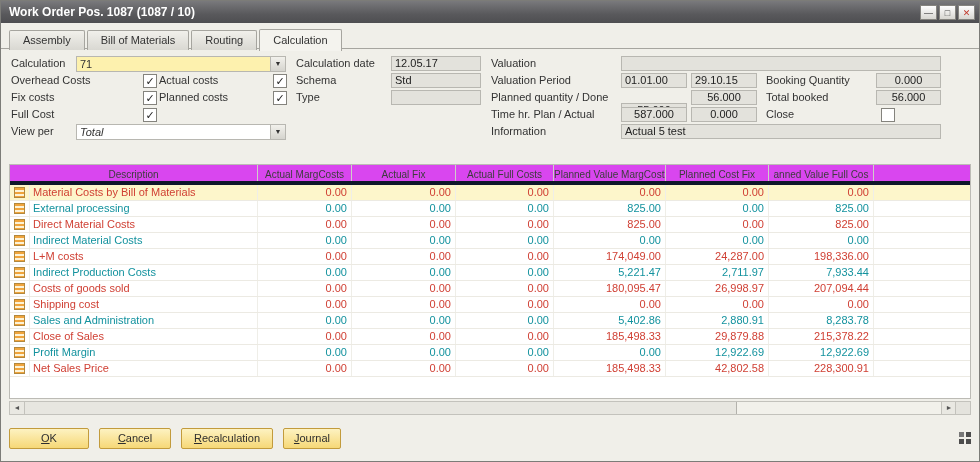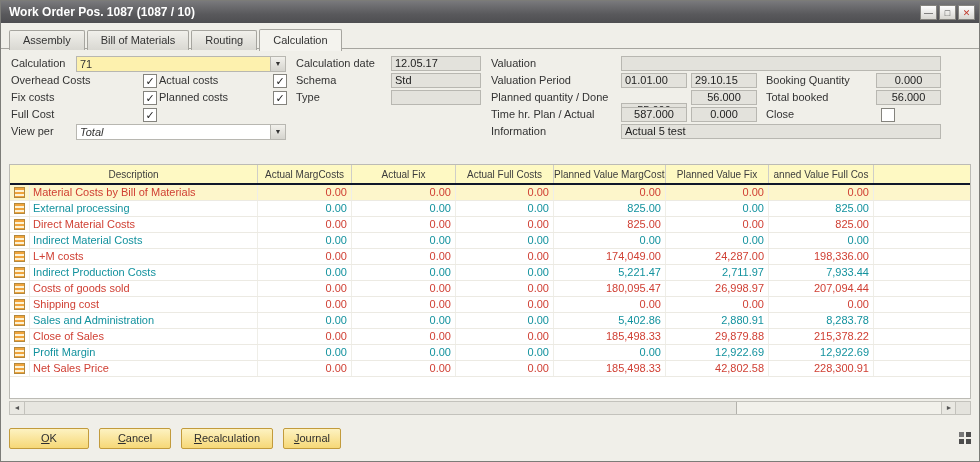--- a/index.html
+++ b/index.html
@@ -31,21 +31,21 @@
   .combo .cval{flex:1;line-height:14px;padding:0 3px;overflow:hidden;white-space:nowrap;}
   .combo.yellow .cval{background:#fdf1ae;}
   .combo .cbtn{width:14px;background:linear-gradient(#f2f1ec,#d5d4ce);border-left:1px solid #b8b7b1;
     font-size:7px;line-height:14px;text-align:center;color:#333;}
   .chk{position:absolute;width:12px;height:12px;box-sizing:content-box;background:#fff;border:1px solid #84837d;
     font-size:11px;line-height:12px;text-align:center;color:#222;font-weight:bold;}
 
   
   .grid{position:absolute;left:8px;top:163px;width:962px;height:235px;background:#fff;
     border:1px solid #bcbbb5;box-sizing:border-box;overflow:hidden;}
-  .thead{display:flex;height:20px;background:#fef9c3;border-bottom:2px solid #0f172a;box-sizing:border-box;}
+  .thead{display:flex;height:20px;background:#d946ef;border-bottom:4px solid #0f172a;box-sizing:border-box;}
   .th{box-sizing:border-box;border-right:1px solid #cfcec8;font-size:10px;color:#3c3c3c;
     text-align:center;line-height:19px;overflow:hidden;white-space:nowrap;}
   .th.fill{flex:1;border-right:none;}
   .tr{display:flex;height:16px;box-sizing:border-box;border-bottom:1px solid #eceae3;}
   .tr.selected{background:#fdf6cb;}
   .tr.red{color:#d04034;}
   .tr.teal{color:#13929e;}
   .td{box-sizing:border-box;border-right:1px solid #efeee8;line-height:15px;overflow:hidden;white-space:nowrap;}
   .td.icell{width:20px;display:flex;align-items:center;justify-content:center;}
   .td.desc{padding-left:3px;}
@@ -150,21 +150,21 @@
     <div class="fld" style="left:620px;top:123px;width:320px;">Actual 5 test</div>
   </div>
 
   <div class="grid">
     <div class="thead">
         <div class="th" style="width: 248px;">Description</div>
         <div class="th" style="width: 94px;">Actual MargCosts</div>
         <div class="th" style="width: 104px;">Actual Fix</div>
         <div class="th" style="width: 98px;">Actual Full Costs</div>
         <div class="th" style="width: 112px;">Planned Value MargCosts</div>
-        <div class="th" style="width: 103px;">Planned Value Fix</div>
+        <div class="th" style="width: 103px;">Planned Cost Fix</div>
         <div class="th" style="width: 105px;">anned Value Full Cos</div>
         <div class="th fill"></div>
       </div>
     <div>
         <div class="tr red selected">
           <div class="td icell">
             <span class="row-icon"></span>
           </div>
           <div class="td desc" style="width: 228px;">Material Costs by Bill of Materials</div>
           <div class="td num" style="width: 94px;">0.00</div>

